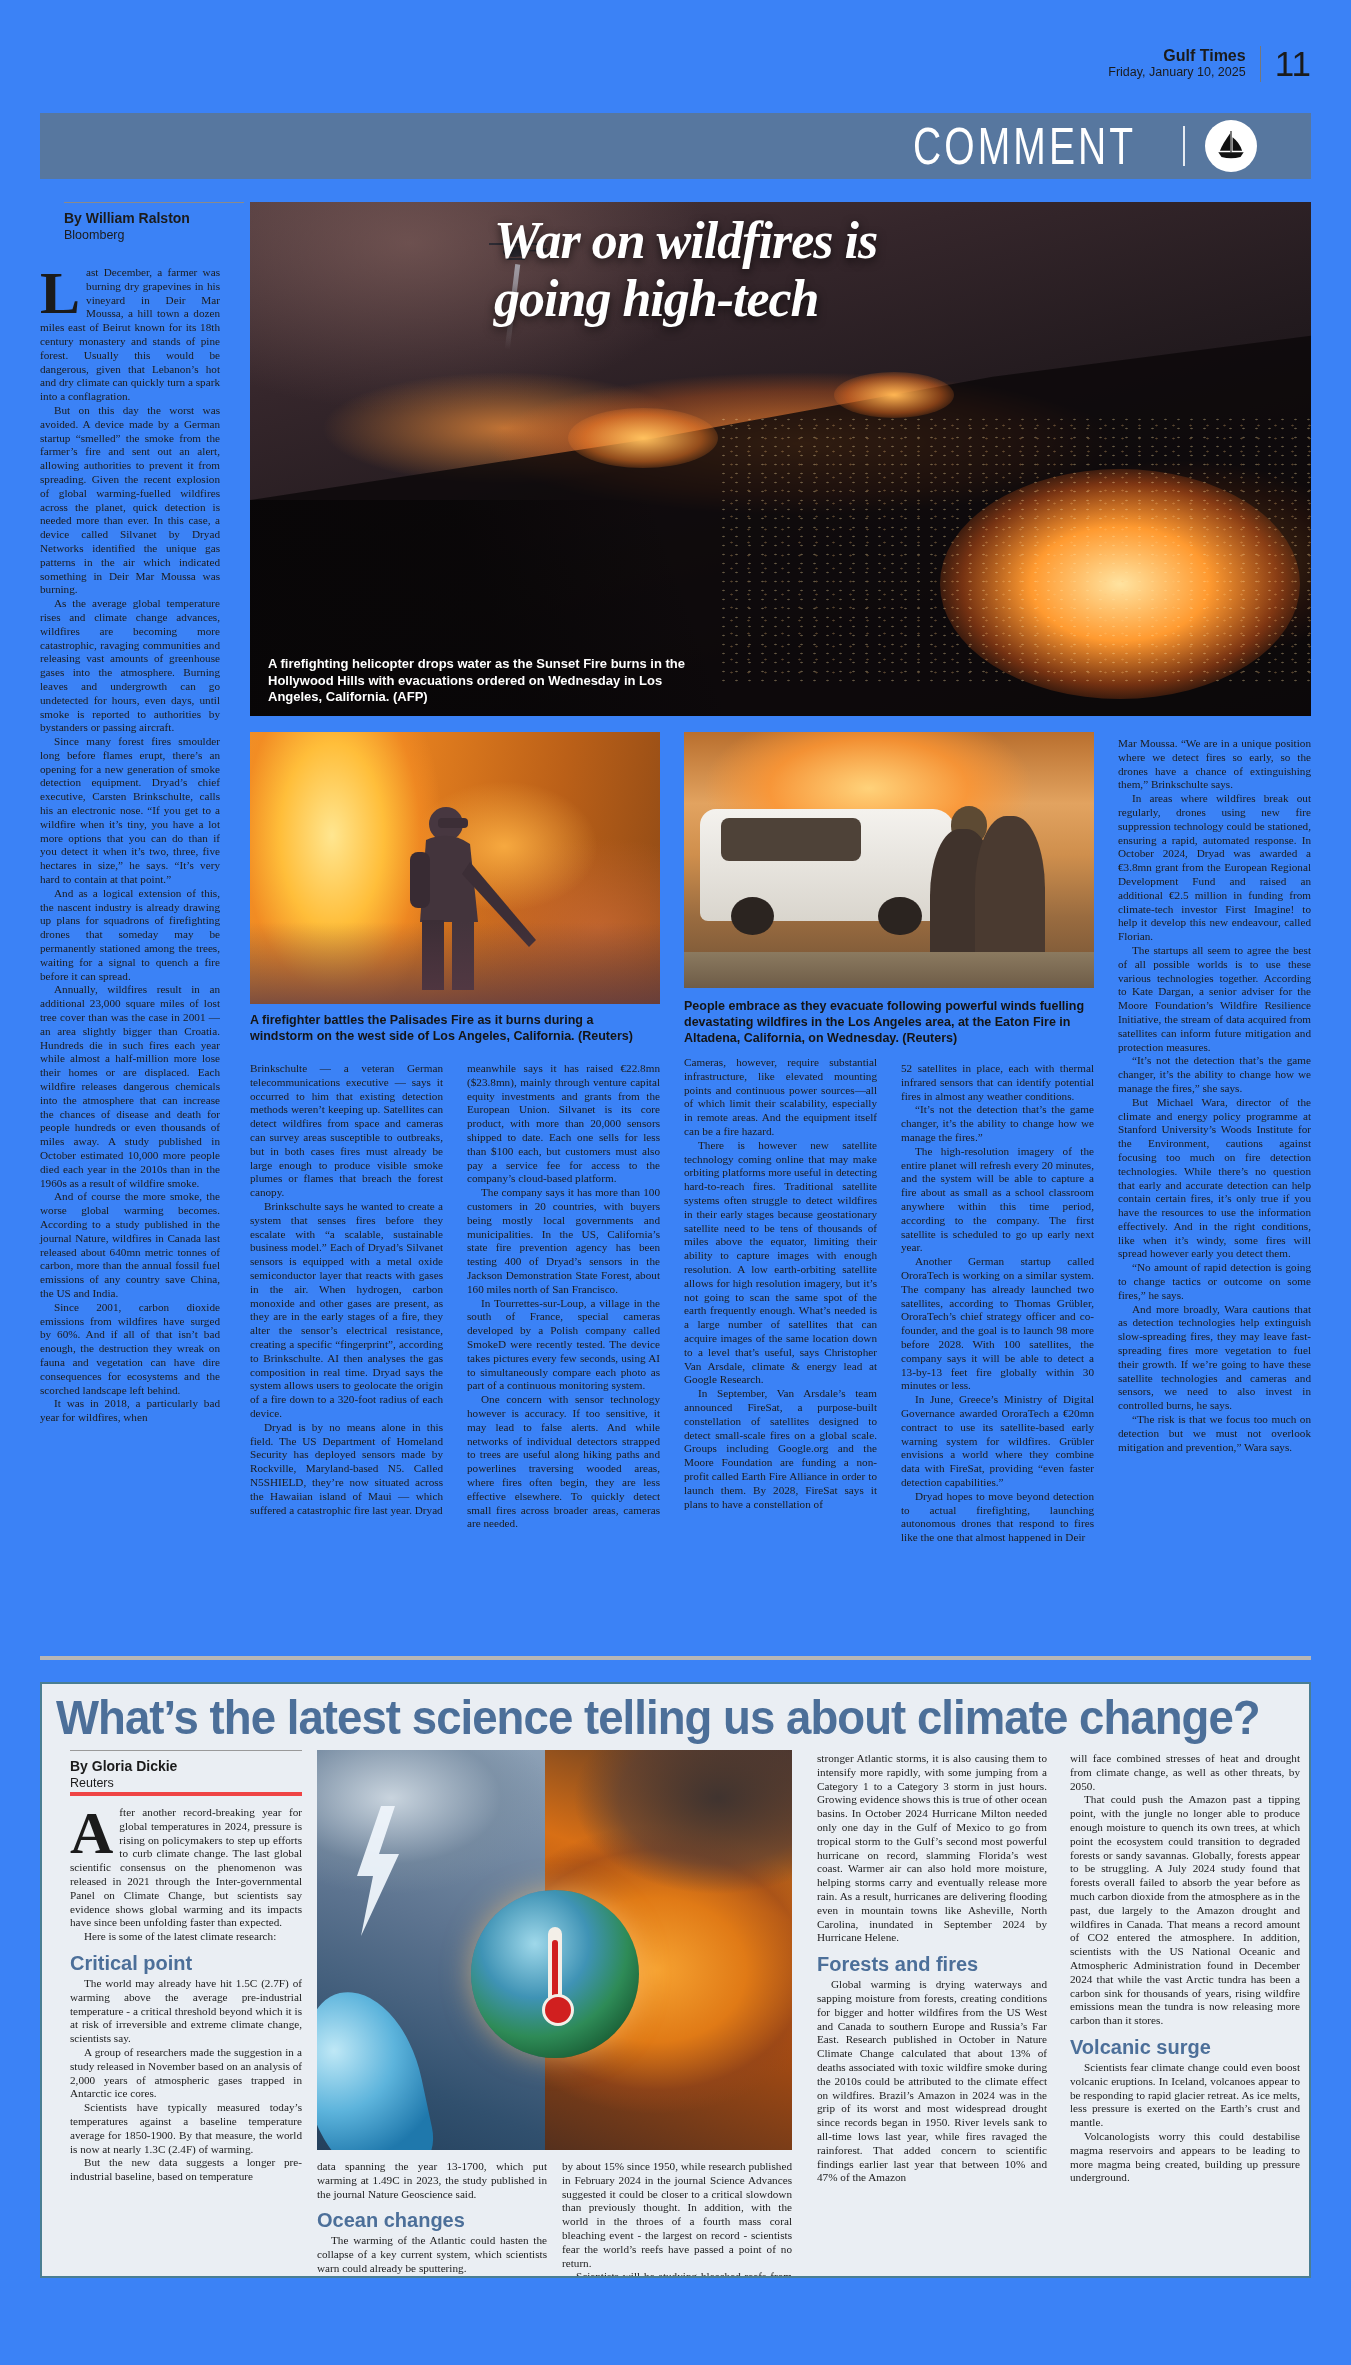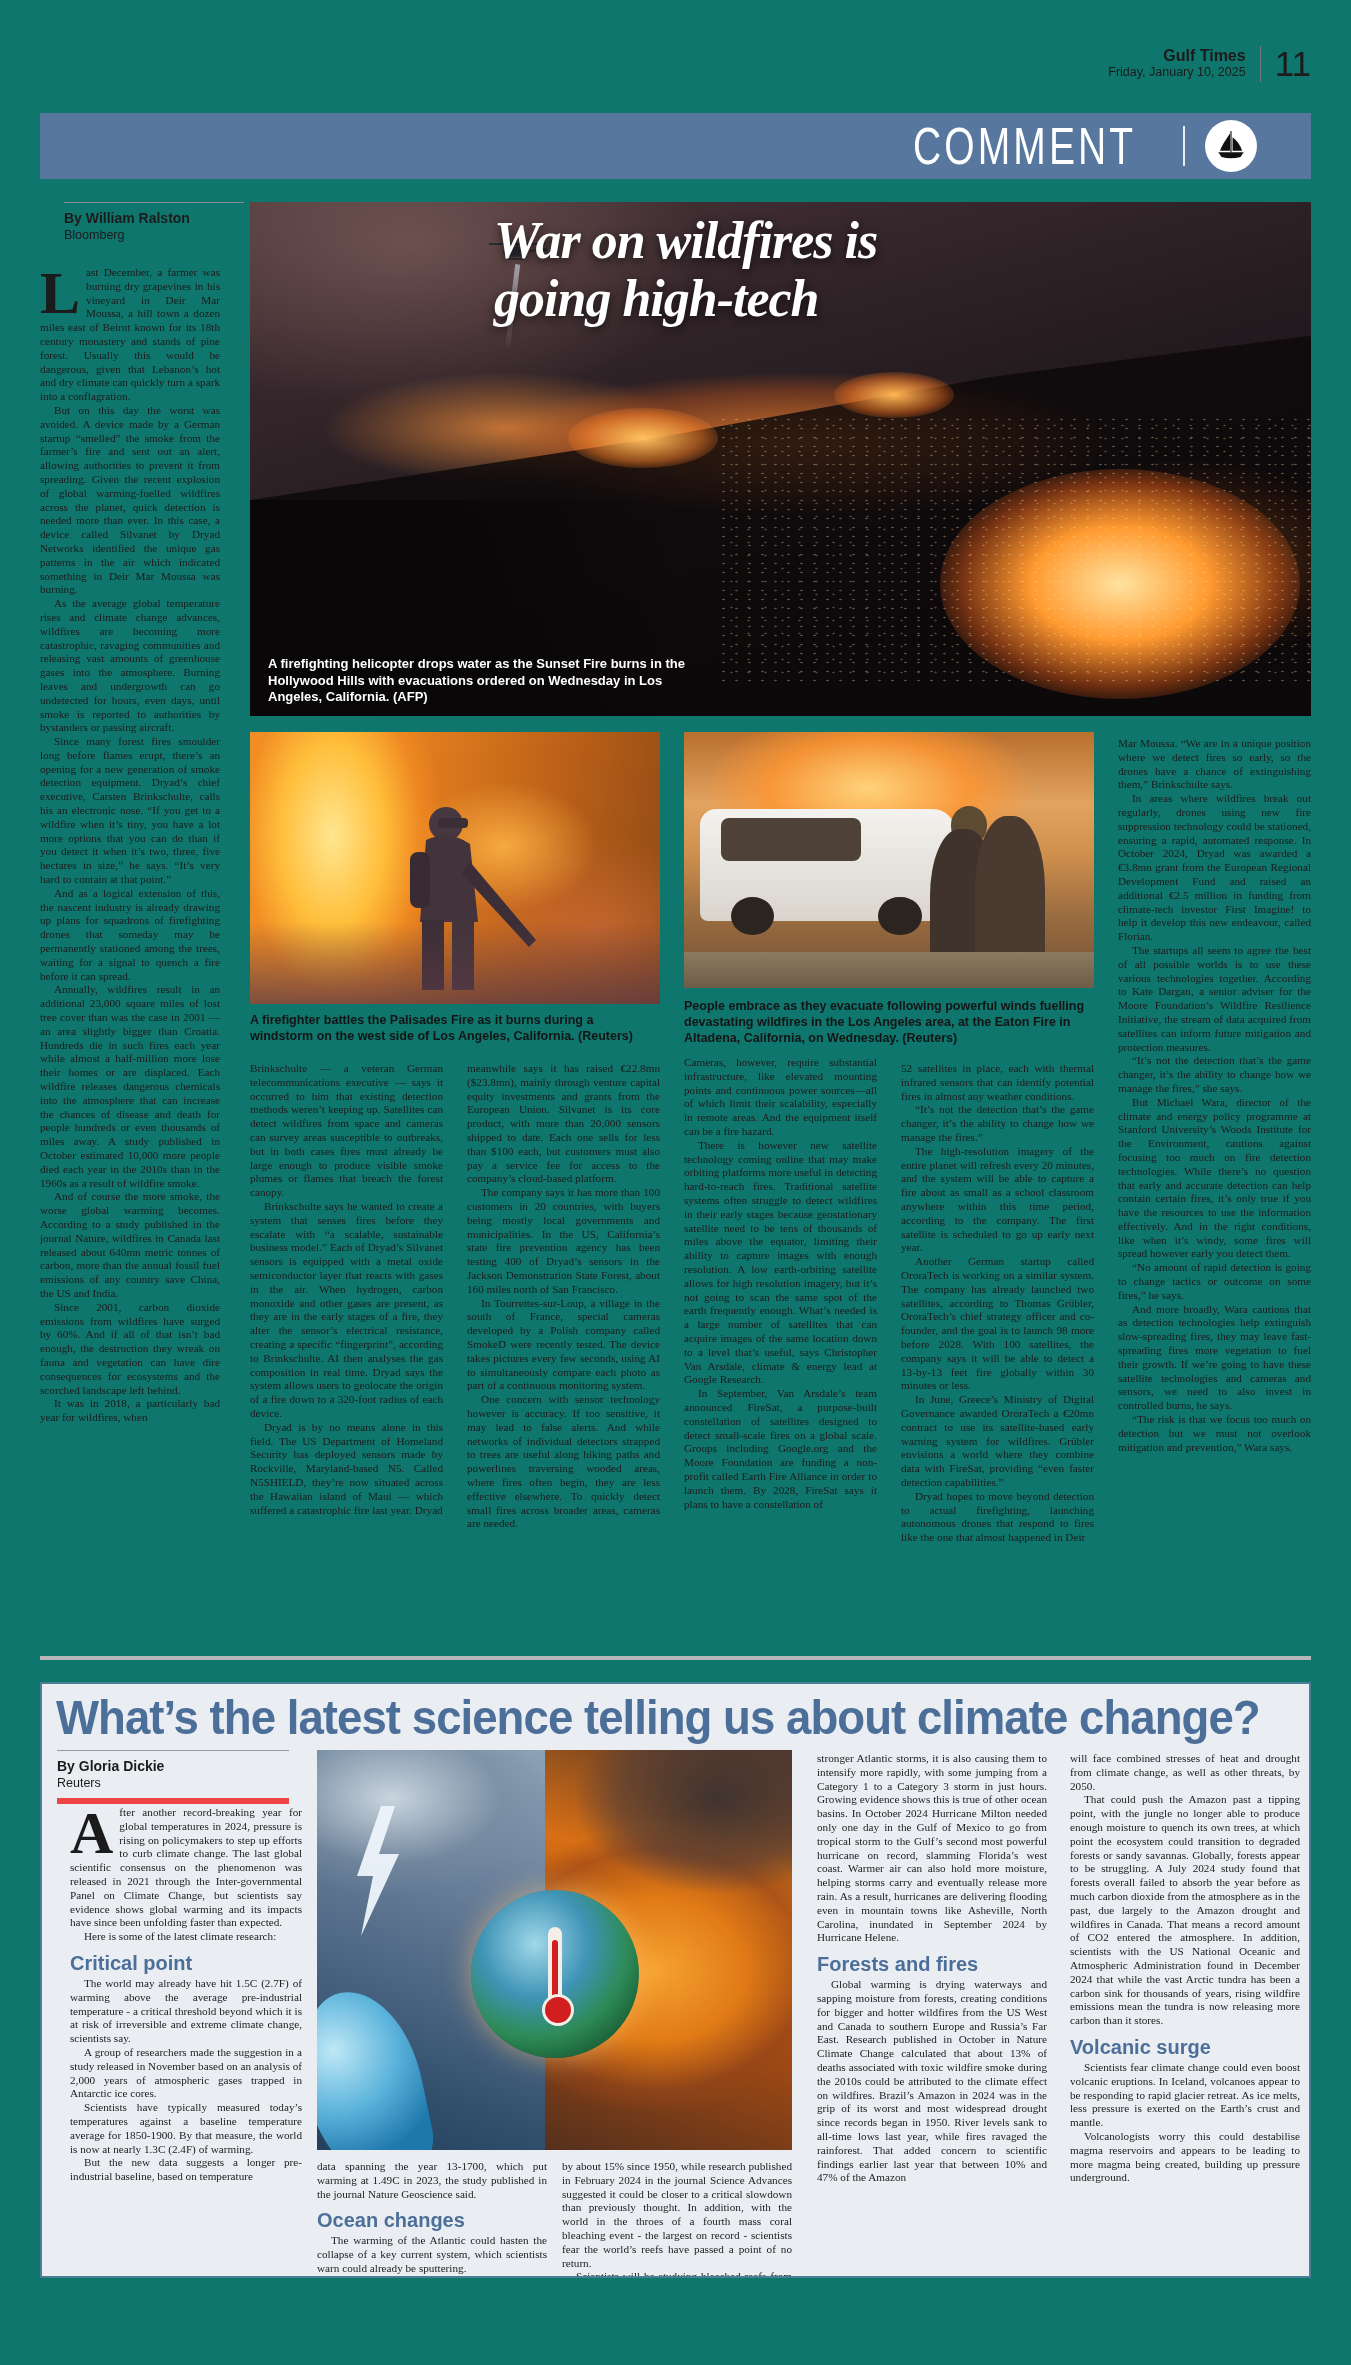--- a/index.html
+++ b/index.html
@@ -1,16 +1,16 @@
 <!DOCTYPE html>
 <html><head>
 <meta charset="utf-8">
 <style>
   html,body{margin:0;padding:0;background:#e8e8e8;}
-  .page{position:relative;width:1351px;height:2365px;background:#0f766e;margin:0 auto;overflow:hidden;
+  .page{position:relative;width:1351px;height:2365px;background:#3b82f6;margin:0 auto;overflow:hidden;
         font-family:"Liberation Serif",serif;color:#1b1b1b;}
   
   .masthead{position:absolute;top:44px;right:40px;display:flex;align-items:center;gap:14px;}
   .mast-paper{text-align:right;font-family:"Liberation Sans",sans-serif;}
   .mast-title{font-size:16px;font-weight:800;line-height:1.05;}
   .mast-date{font-size:12.5px;line-height:1.2;}
   .mast-vr{width:1px;height:36px;background:#777;}
   .mast-page{font-family:"Liberation Sans",sans-serif;font-size:35px;font-weight:400;}
   
   .comment-bar{position:absolute;left:40px;top:113px;width:1271px;height:66px;background:#57779F;}
@@ -78,21 +78,21 @@
   .p-head{position:absolute;right:26%;top:29%;width:9%;height:15%;background:#5d4a33;border-radius:50%;}
   .road{position:absolute;left:0;bottom:0;width:100%;height:14%;background:linear-gradient(#8b7a60,#6e5c47);}
   
   .article-divider{position:absolute;left:40px;top:1656px;width:1271px;height:4px;background:#b7b7b7;}
   
   .scibox{position:absolute;left:40px;top:1682px;width:1271px;height:596px;background:#EAEEF3;
       border:2px solid #4A7E92;box-sizing:border-box;overflow:hidden;}
   .sci-title{position:absolute;left:14px;top:4px;width:1240px;font-family:"Liberation Sans",sans-serif;
       font-weight:800;font-size:47px;letter-spacing:-1px;color:#4C6F99;transform:scale(0.97,1.04);
       transform-origin:left top;white-space:nowrap;}
-  .sci-byline{left:15px;top:66px;width:232px;border-bottom:6px solid #ef4444;padding-bottom:6px;border-top-color:#999;}
+  .sci-byline{left:28px;top:66px;width:232px;border-bottom:4px solid #ef4444;border-top-color:#999;}
   .subhead{font-family:"Liberation Sans",sans-serif;font-weight:700;font-size:20px;color:#4C6F99;
       margin:9px 0 3px;text-align:left;text-indent:0;line-height:1.05;}
   
   .collage{left:275px;top:66px;width:475px;height:400px;}
   .col-left{position:absolute;left:0;top:0;width:52%;height:100%;
       background:radial-gradient(ellipse 200px 120px at 30% 12%, #c9d4de 0%, rgba(120,140,160,.5) 55%, transparent 80%),
       linear-gradient(200deg,#8fa3b8 0%,#5d7490 45%,#31506e 80%,#24405c 100%);}
   .col-right{position:absolute;right:0;top:0;width:52%;height:100%;
       background:radial-gradient(ellipse 180px 120px at 70% 12%, rgba(60,50,48,.95) 0%, rgba(80,60,55,.6) 55%, transparent 80%),
       radial-gradient(ellipse 200px 160px at 45% 55%, #f6a231 0%, #e07a16 45%, rgba(150,70,25,.6) 75%, transparent 90%),

